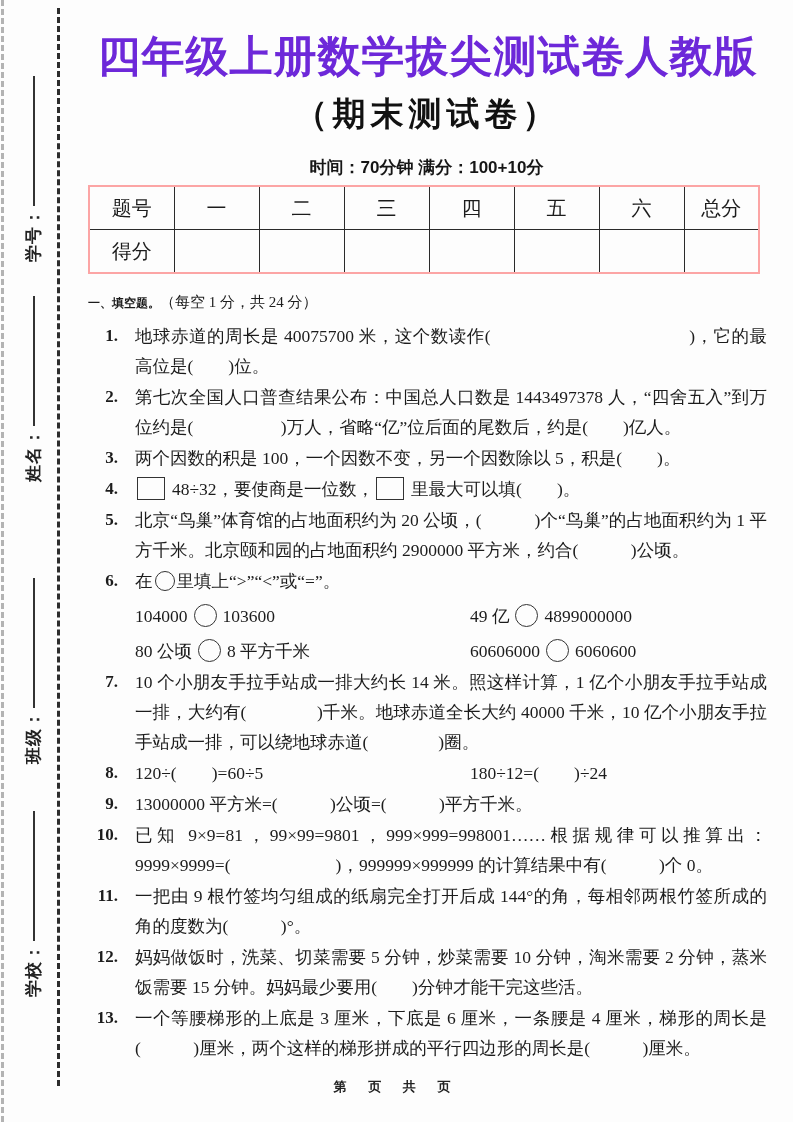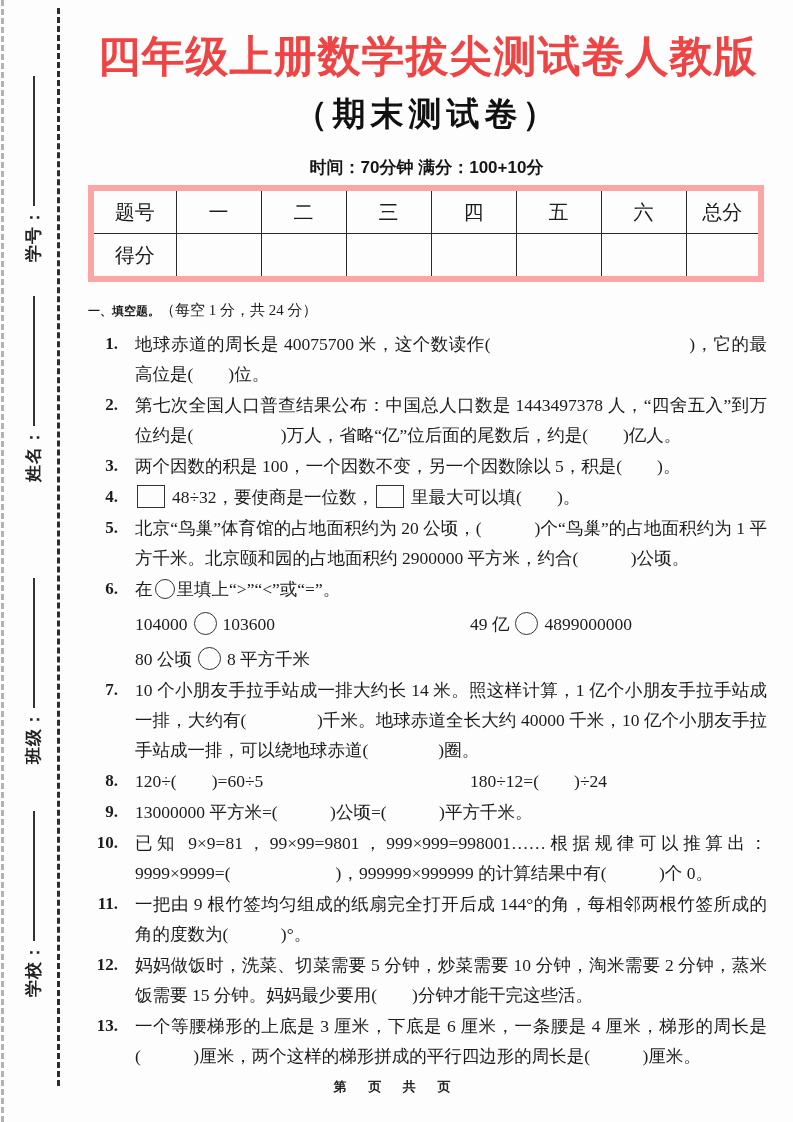--- a/index.html
+++ b/index.html
@@ -19,37 +19,37 @@
     position:absolute;left:22px;transform:rotate(-90deg);transform-origin:0 0;
     white-space:nowrap;font-family:"Liberation Sans","DejaVu Sans",sans-serif;
     font-size:17px;font-weight:600;color:#222;letter-spacing:1px;
   }
   .side-item .uline{display:inline-block;width:130px;border-bottom:2px solid #333;
     vertical-align:4px;margin-left:2px;}
   
   .main{position:absolute;left:88px;top:28px;width:679px;}
   .title{
     text-align:center;font-family:"Liberation Sans","DejaVu Sans",sans-serif;
-    font-weight:900;font-size:43px;letter-spacing:1px;line-height:56px;color:#ef4444;
+    font-weight:900;font-size:43px;letter-spacing:1px;line-height:56px;color:#6d28d9;
   }
   .subtitle{
     text-align:center;font-family:"Liberation Sans","DejaVu Sans",sans-serif;
     font-weight:900;font-size:33px;letter-spacing:5px;line-height:44px;margin-top:8px;color:#111;
   }
   .meta{
     text-align:center;font-family:"Liberation Sans","DejaVu Sans",sans-serif;
     font-weight:600;font-size:17px;margin-top:20px;padding-right:2px;color:#161616;
   }
   table.score{
     border-collapse:collapse;margin-top:6px;width:670px;table-layout:fixed;
     font-size:20px;
   }
   table.score td{border:1.5px solid #2a2a2a;height:40px;text-align:center;
     vertical-align:middle;background:#fdfdfd;}
-  table.score{border:6px solid #fca5a5;}
+  table.score{border:2px solid #fca5a5;}
   .section-head{margin-top:14px;font-size:17.5px;line-height:26px;}
   .section-head .bold{
     font-family:"Liberation Sans","DejaVu Sans",sans-serif;font-weight:800;font-size:12px;
   }
   .section-head .note{font-size:15px;}
   .questions{margin-top:5px;}
   .q{display:flex;margin-bottom:1px;}
   .qnum{flex:none;width:30px;text-align:right;padding-right:5px;
     font-weight:bold;font-size:17px;line-height:30px;}
   .qtext{flex:1;font-size:17.5px;line-height:30px;text-align:justify;margin-left:12px;}
@@ -170,20 +170,23 @@
           <div class="pairgrid">
             <div class="cell">
               <span>104000</span><span class="circle"></span><span>103600</span>
             </div>
             <div class="cell">
               <span>49 亿</span><span class="circle"></span><span>4899000000</span>
             </div>
             <div class="cell">
               <span>80 公顷</span><span class="circle"></span><span>8 平方千米</span>
             </div>
+            <div class="cell">
+              <span>60606000</span><span class="circle"></span><span>6060600</span>
+            </div>
           </div>
         </div>
       </div>
 
       <div class="q">
         <span class="qnum">7.</span>
         <div class="qtext">10 个小朋友手拉手站成一排大约长 14 米。照这样计算，1 亿个小朋友手拉手站成一排，大约有(　　　　)千米。地球赤道全长大约 40000 千米，10 亿个小朋友手拉手站成一排，可以绕地球赤道(　　　　)圈。</div>
       </div>
 
       <div class="q">

